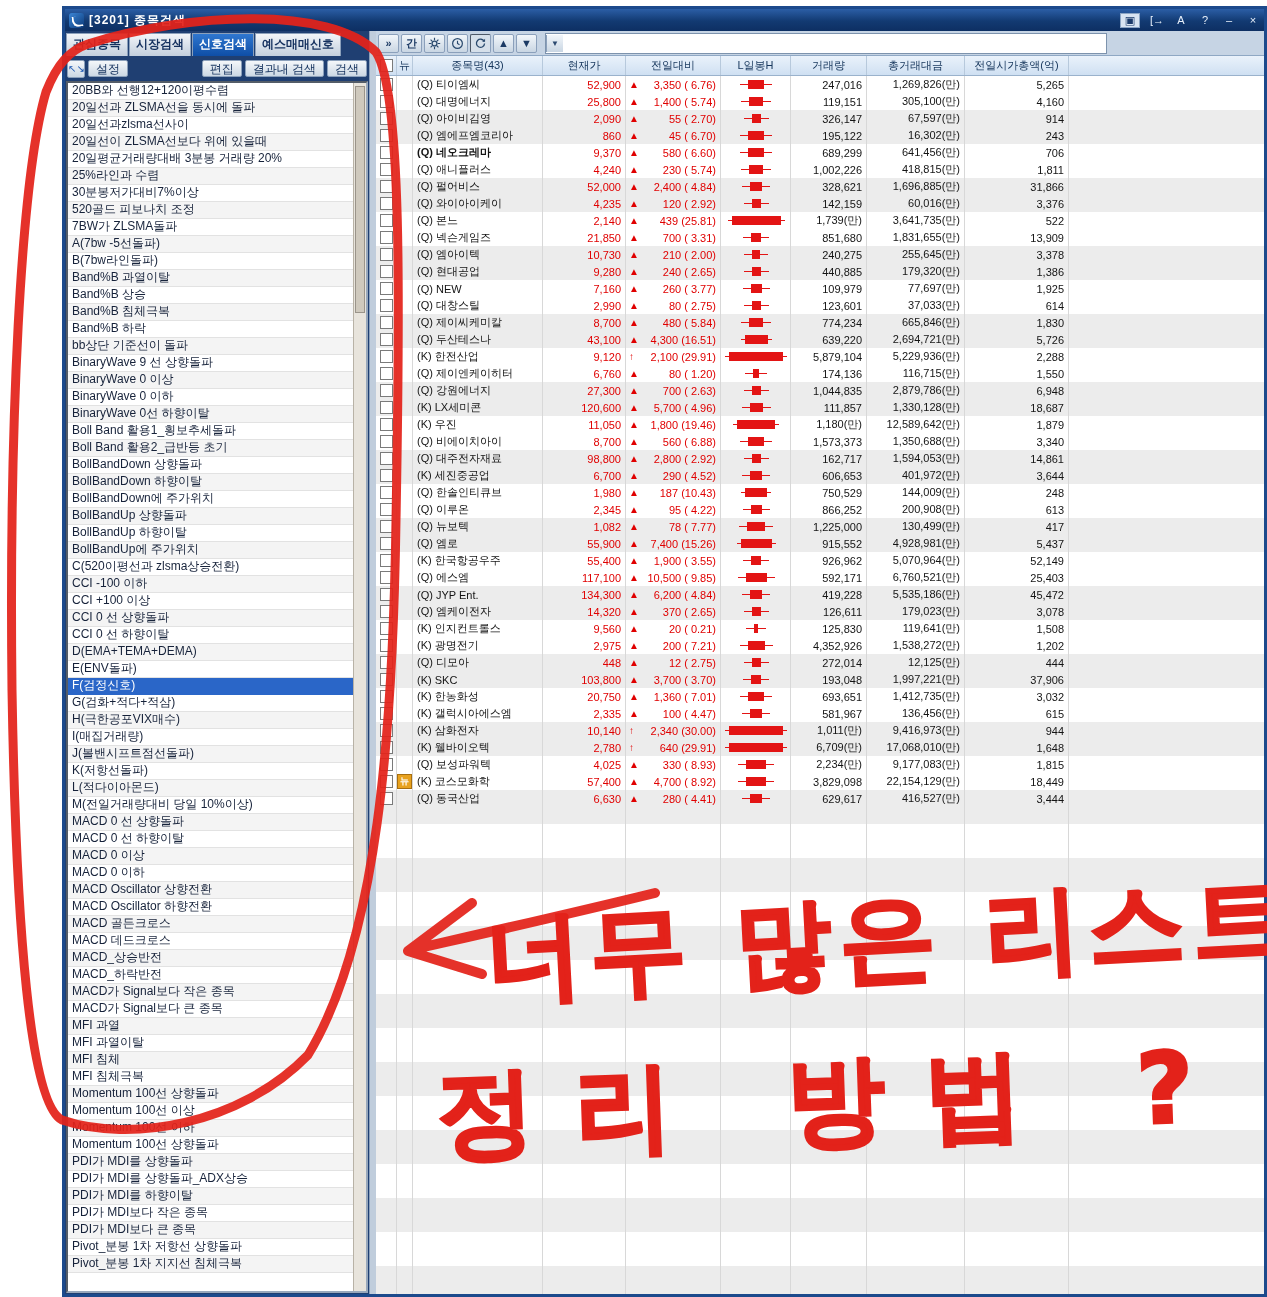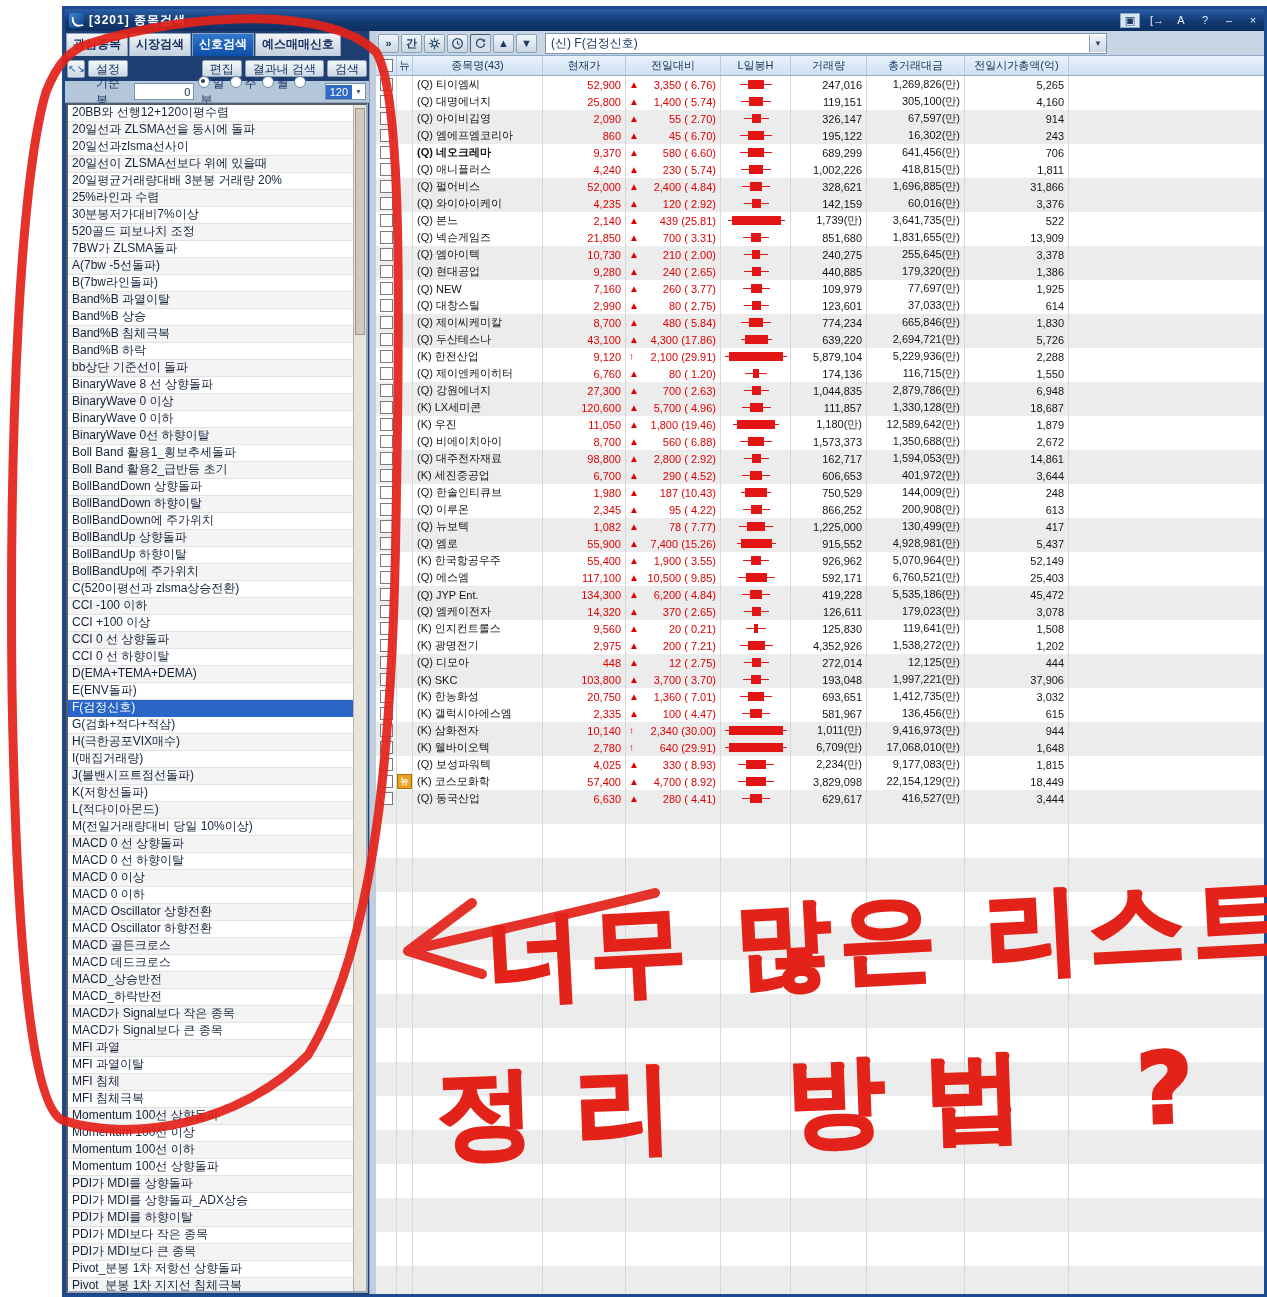--- a/index.html
+++ b/index.html
@@ -114,48 +114,39 @@
             <div class="tab">예스매매신호</div>
           </div>
         <div id="btnrow">
           <button class="iconbtn">↖↘</button>
           <button class="btn">설정</button>
           <span class="sp"></span>
           <button class="btn">편집</button>
           <button class="btn">결과내 검색</button>
           <button class="btn">검색</button>
         </div>
-        <div id="baserow">
-          <span class="lbl">기준봉</span>
-          <input id="base-input" value="0" style="">
-          <span id="periods"><span class="radio sel"></span><span style="margin: 0px 6px 0px 2px;">일</span><span class="radio"></span><span style="margin: 0px 6px 0px 2px;">주</span><span class="radio"></span><span style="margin: 0px 6px 0px 2px;">월</span><span class="radio"></span><span style="margin: 0px 6px 0px 2px;">분</span></span>
-          <span id="minbox">
-            <span class="v">120</span>
-            <span class="arr">▼</span>
-          </span>
-        </div>
         <div id="list">
           <div id="list-inner">
               <div class="li">20BB와 선행12+120이평수렴</div>
               <div class="li alt">20일선과  ZLSMA선을 동시에 돌파</div>
               <div class="li">20일선과zlsma선사이</div>
               <div class="li alt">20일선이 ZLSMA선보다 위에 있을때</div>
               <div class="li">20일평균거래량대배 3분봉 거래량 20%</div>
               <div class="li alt">25%라인과 수렴</div>
               <div class="li">30분봉저가대비7%이상</div>
               <div class="li alt">520골드 피보나치 조정</div>
               <div class="li">7BW가 ZLSMA돌파</div>
               <div class="li alt">A(7bw -5선돌파)</div>
               <div class="li">B(7bw라인돌파)</div>
               <div class="li alt">Band%B 과열이탈</div>
               <div class="li">Band%B 상승</div>
               <div class="li alt">Band%B 침체극복</div>
               <div class="li">Band%B 하락</div>
               <div class="li alt">bb상단 기준선이 돌파</div>
-              <div class="li">BinaryWave 8 선 상향돌파</div>
+              <div class="li">BinaryWave 9 선 상향돌파</div>
               <div class="li alt">BinaryWave 0 이상</div>
               <div class="li">BinaryWave 0 이하</div>
               <div class="li alt">BinaryWave 0선 하향이탈</div>
               <div class="li">Boll Band 활용1_횡보추세돌파</div>
               <div class="li alt">Boll Band 활용2_급반등 초기</div>
               <div class="li">BollBandDown 상향돌파</div>
               <div class="li alt">BollBandDown 하향이탈</div>
               <div class="li">BollBandDown에 주가위치</div>
               <div class="li alt">BollBandUp 상향돌파</div>
               <div class="li">BollBandUp 하향이탈</div>
@@ -229,21 +220,20 @@
           </button>
           <button class="tibtn pressed">
             <svg width="13" height="13" viewBox="0 0 16 16">
                 <path d="M12.5 5.5A5 5 0 1 0 13 8" fill="none" stroke="#2a4a6e" stroke-width="1.6"></path>
                 <path d="M13.6 2.2v3.6h-3.6z" fill="#2a4a6e"></path>
               </svg>
           </button>
           <button class="tibtn">▲</button>
           <button class="tibtn">▼</button>
           <span id="combo">
-            <span class="cv">(신) F(검정신호)</span>
             <span class="ca">▼</span>
           </span>
         </div>
         <div id="thead">
             <div class="hc" style="width: 21px;">
               <div class="cb"></div>
             </div>
             <div class="hc" style="width: 16px;">뉴</div>
             <div class="hc" style="width: 130px;">종목명(43)</div>
             <div class="hc" style="width: 83px;">현재가</div>
@@ -557,21 +547,21 @@
             </div>
             <div class="tr dk">
               <div class="td " style="width: 21px;">
                 <div class="cb"></div>
               </div>
               <div class="td " style="width: 16px;"></div>
               <div class="td " style="width: 130px; padding-left: 4px;">(Q) 두산테스나</div>
               <div class="td rt red" style="width: 83px;">43,100</div>
               <div class="td chg" style="width: 95px;">
                 <span class="ar">▲</span>
-                <span class="cv2">4,300 (17.86)</span>
+                <span class="cv2">4,300 (16.51)</span>
               </div>
               <div class="td barwrap" style="width: 70px;">
                 <div class="barline" style="width: 31px; left: 19.5px;"></div>
                 <div class="barbox" style="width: 23px; left: 23.5px;"></div>
               </div>
               <div class="td rt" style="width: 76px;">639,220</div>
               <div class="td rt" style="width: 98px;">2,694,721(만)</div>
               <div class="td rt" style="width: 104px;">5,726</div>
               <div class="td " style="flex: 1 1 0%; border-right: none;"></div>
             </div>
@@ -685,21 +675,21 @@
               <div class="td chg" style="width: 95px;">
                 <span class="ar">▲</span>
                 <span class="cv2">560 ( 6.88)</span>
               </div>
               <div class="td barwrap" style="width: 70px;">
                 <div class="barline" style="width: 32px; left: 19px;"></div>
                 <div class="barbox" style="width: 16px; left: 27px;"></div>
               </div>
               <div class="td rt" style="width: 76px;">1,573,373</div>
               <div class="td rt" style="width: 98px;">1,350,688(만)</div>
-              <div class="td rt" style="width: 104px;">2,672</div>
+              <div class="td rt" style="width: 104px;">3,340</div>
               <div class="td " style="flex: 1 1 0%; border-right: none;"></div>
             </div>
             <div class="tr dk">
               <div class="td " style="width: 21px;">
                 <div class="cb"></div>
               </div>
               <div class="td " style="width: 16px;"></div>
               <div class="td " style="width: 130px; padding-left: 4px;">(Q) 대주전자재료</div>
               <div class="td rt red" style="width: 83px;">98,800</div>
               <div class="td chg" style="width: 95px;">

